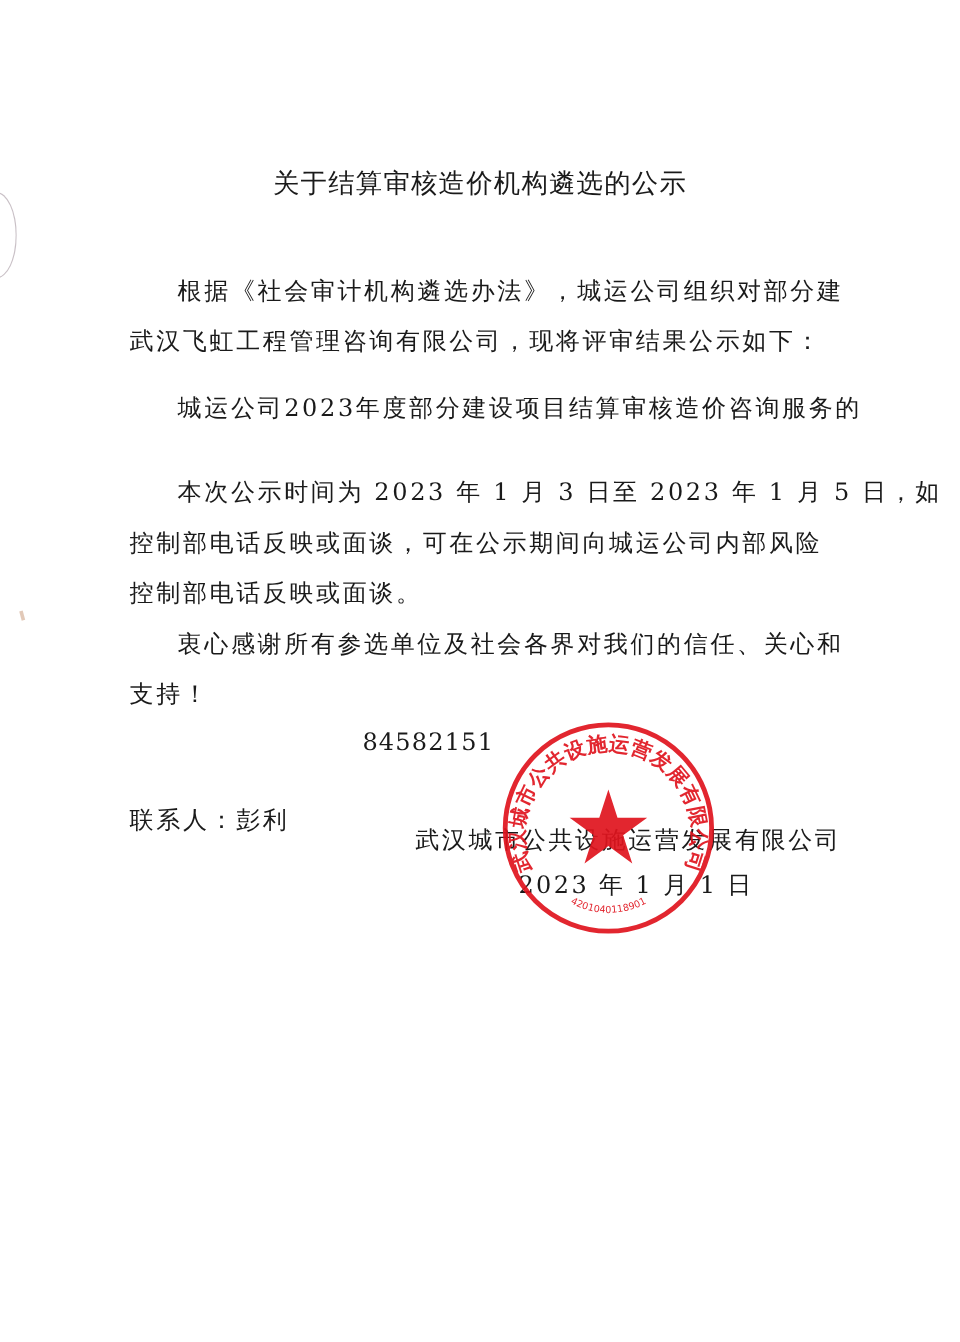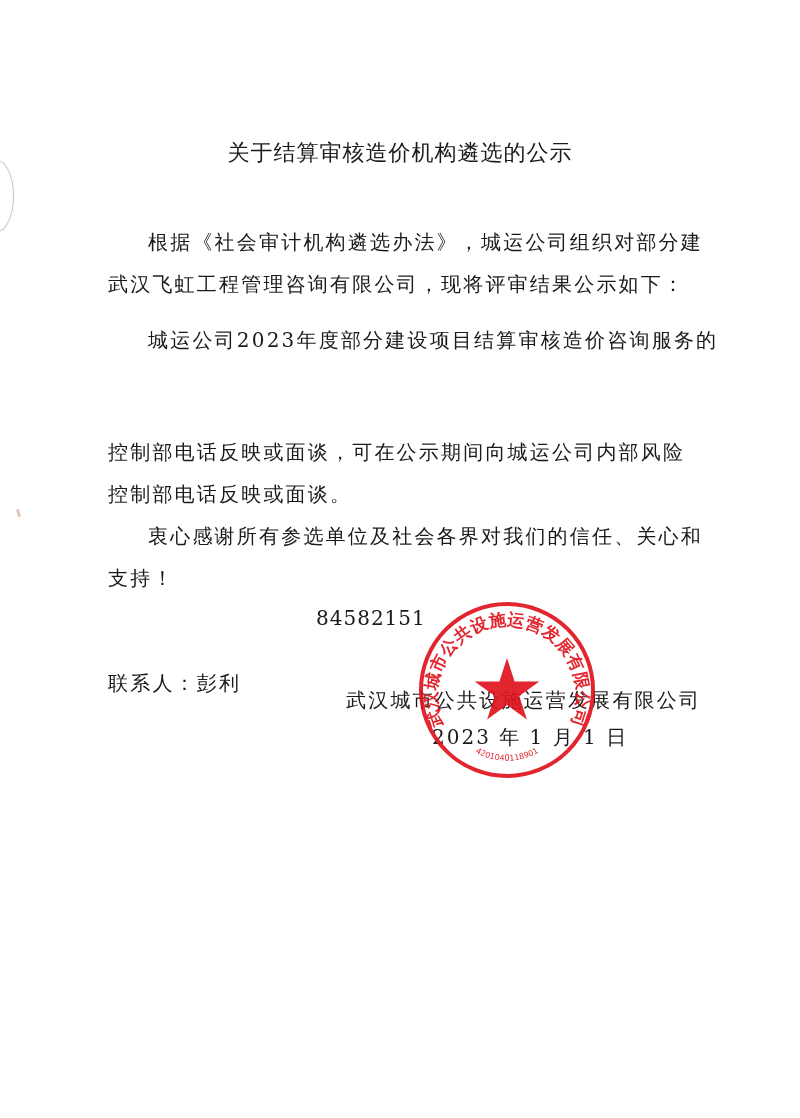--- a/index.html
+++ b/index.html
@@ -49,21 +49,20 @@
     .l8 { top: 524px; }
     .l9 { top: 566px; }
     .l10 { top: 630px; margin-top: 41px; }
     .contact-phone {
       position: absolute;
       left: 302px;
       top: 606px;
       font-size: 20px;
       line-height: 24px;
       letter-spacing: 1px;
-      margin-left: 14px;
     }
     .org {
       position: absolute;
       left: 346px;
       top: 688px;
       font-size: 20px;
       line-height: 24px;
       letter-spacing: 2.2px;
       white-space: nowrap;
     }
@@ -113,20 +112,21 @@
   <div class="scan-mark-left"></div>
   <div class="scan-speck"></div>
 
   <div class="title">关于结算审核造价机构遴选的公示</div>
 
   <div class="line indent l1">根据《社会审计机构遴选办法》，城运公司组织对部分建</div>
   <div class="line l2">武汉飞虹工程管理咨询有限公司，现将评审结果公示如下：</div>
 
   <div class="line indent l3">城运公司2023年度部分建设项目结算审核造价咨询服务的</div>
 
+  <div class="line indent l5">本次公示时间为 2023 年 1 月 3 日至 2023 年 1 月 5 日，如</div>
   <div class="line l6">控制部电话反映或面谈，可在公示期间向城运公司内部风险</div>
   <div class="line indent l8">衷心感谢所有参选单位及社会各界对我们的信任、关心和</div>
 
   <div class="line l7">控制部电话反映或面谈。</div>
   <div class="line l9">支持！</div>
 
   <div class="line l10">联系人：彭利</div>
   <div class="contact-phone">84582151</div>
 
   <div class="org">武汉城市公共设施运营发展有限公司</div>

